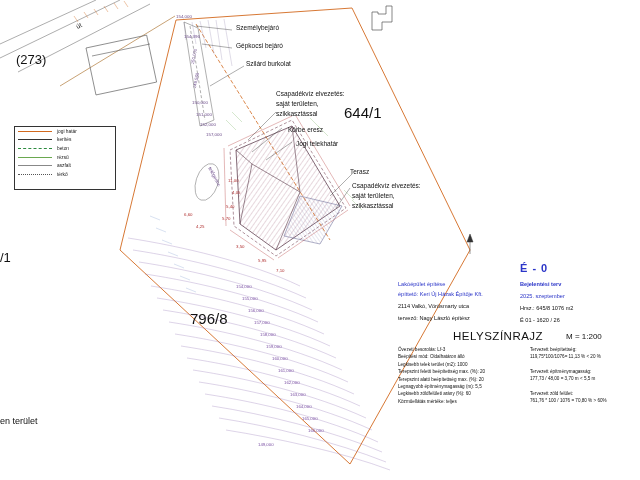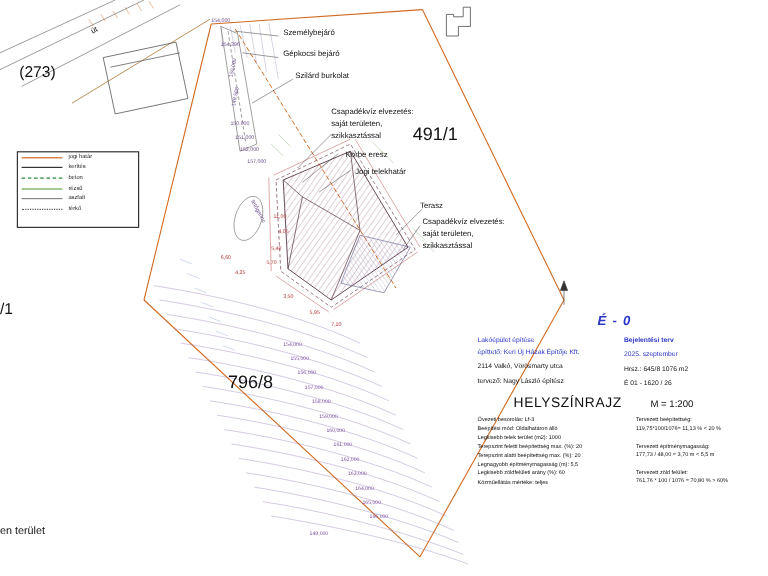--- a/index.html
+++ b/index.html
@@ -39,21 +39,21 @@
   
   #titleblock{position:absolute;left:398px;top:258px;width:232px;height:152px;}
   .tb-l{position:absolute;left:0;top:0;width:118px;}
   .tb-r{position:absolute;left:122px;top:0;width:112px;}
   .tb-line{font-size:5.6px;color:#2b35c8;line-height:8px;}
   .tb-line.dark{color:#111;}
   .specs{position:absolute;left:398px;top:346px;width:236px;}
   .spec-l{position:absolute;left:0;top:0;width:128px;}
   .spec-r{position:absolute;left:132px;top:0;width:104px;}
   .spec-line{font-size:4.6px;color:#111;line-height:7.4px;}
-  .hr-title{font-size:11.5px;color:#111;letter-spacing:.5px;}
+  .hr-title{font-size:11.5px;color:#111;letter-spacing:.5px;margin-left:25px;}
   .scale{font-size:8px;color:#111;}
   .e0{font-size:11px;color:#2b35c8;font-weight:bold;letter-spacing:1px;}
 </style>
 </head>
 <body>
 
 <div id="sheet">
 
   <svg class="layer" viewBox="0 0 640 480">
 
@@ -200,24 +200,24 @@
 
     <g stroke="#333" stroke-width="0.5" fill="#333">
       <path d="M470 254 L470 238"></path>
       <polygon points="470,234 467,242 473,242"></polygon>
     </g>
   </svg>
 
   <div class="txt parcel-side" style="left:16px;top:52px;">(273)</div>
   <div class="txt lbl" style="left:76px;top:22px;transform:rotate(-28deg);">út</div>
 
-  <div class="txt parcel-big" style="left:344px;top:104px;">491/1</div>
+  <div class="txt parcel-big" style="left:344px;top:104px;">644/1</div>
   <div class="txt parcel-big" style="left:190px;top:310px;">796/8</div>
   <div class="txt parcel-side" style="left:0px;top:250px;">/1</div>
-  <div class="txt lbl" style="left:0px;top:437px;font-size:9px;text-align:right;">en terület</div>
+  <div class="txt lbl" style="left:0px;top:416px;font-size:9px;text-align:right;">en terület</div>
 
   <div class="txt lbl" style="left:236px;top:24px;">Személybejáró</div>
   <div class="txt lbl" style="left:236px;top:42px;">Gépkocsi bejáró</div>
   <div class="txt lbl" style="left:246px;top:60px;">Szilárd burkolat</div>
 
   <div class="txt lbl" style="left:276px;top:90px;">Csapadékvíz elvezetés:</div>
   <div class="txt lbl" style="left:276px;top:100px;">saját területen,</div>
   <div class="txt lbl" style="left:276px;top:110px;">szikkasztással</div>
   <div class="txt lbl" style="left:288px;top:126px;">Körbe eresz</div>
   <div class="txt lbl" style="left:296px;top:140px;">Jogi telekhatár</div>
@@ -283,39 +283,39 @@
     <div class="row">
       <span class="key k4"></span>
       <span class="kname">aszfalt</span>
     </div>
     <div class="row">
       <span class="key k5"></span>
       <span class="kname">térkő</span>
     </div>
   </div>
 
-  <div class="txt e0" style="left:498px;top:262px;font-style:italic;">É - 0</div>
+  <div class="txt e0" style="left:520px;top:262px;">É - 0</div>
 
   <div id="titleblock">
     <div class="tb-l">
       <div class="tb-line" style="position:absolute;left:0;top:22px;">Lakóépület építése</div>
       <div class="tb-line" style="position:absolute;left:0;top:32px;">építtető: Keri Új Házak Építője Kft.</div>
       <div class="tb-line dark" style="position:absolute;left:0;top:44px;">2114 Valkó, Vörösmarty utca</div>
       <div class="tb-line dark" style="position:absolute;left:0;top:56px;">tervező:  Nagy László  építész</div>
     </div>
     <div class="tb-r">
       <div class="tb-line" style="position:absolute;left:0;top:22px;font-weight:bold;">Bejelentési terv</div>
       <div class="tb-line" style="position:absolute;left:0;top:34px;">2025. szeptember</div>
       <div class="tb-line dark" style="position:absolute;left:0;top:46px;">Hrsz.: 645/8  1076 m2</div>
       <div class="tb-line dark" style="position:absolute;left:0;top:58px;">É 01 - 1620 / 26</div>
     </div>
   </div>
 
   <div class="txt hr-title" style="left:428px;top:330px;">HELYSZÍNRAJZ</div>
-  <div class="txt scale" style="left:542px;top:332px;">M = 1:200</div>
+  <div class="txt scale" style="left:566px;top:332px;">M = 1:200</div>
 
   <div class="specs">
     <div class="spec-l">
       <div class="spec-line">Övezeti besorolás:  Lf-3</div>
       <div class="spec-line">Beépítési mód: Oldalhatáron álló</div>
       <div class="spec-line">Legkisebb telek terület (m2): 1000</div>
       <div class="spec-line">Terepszint feletti beépítettség max. (%): 20</div>
       <div class="spec-line">Terepszint alatti beépítettség max. (%): 20</div>
       <div class="spec-line">Legnagyobb építménymagasság (m): 5,5</div>
       <div class="spec-line">Legkisebb zöldfelületi arány (%): 60</div>

